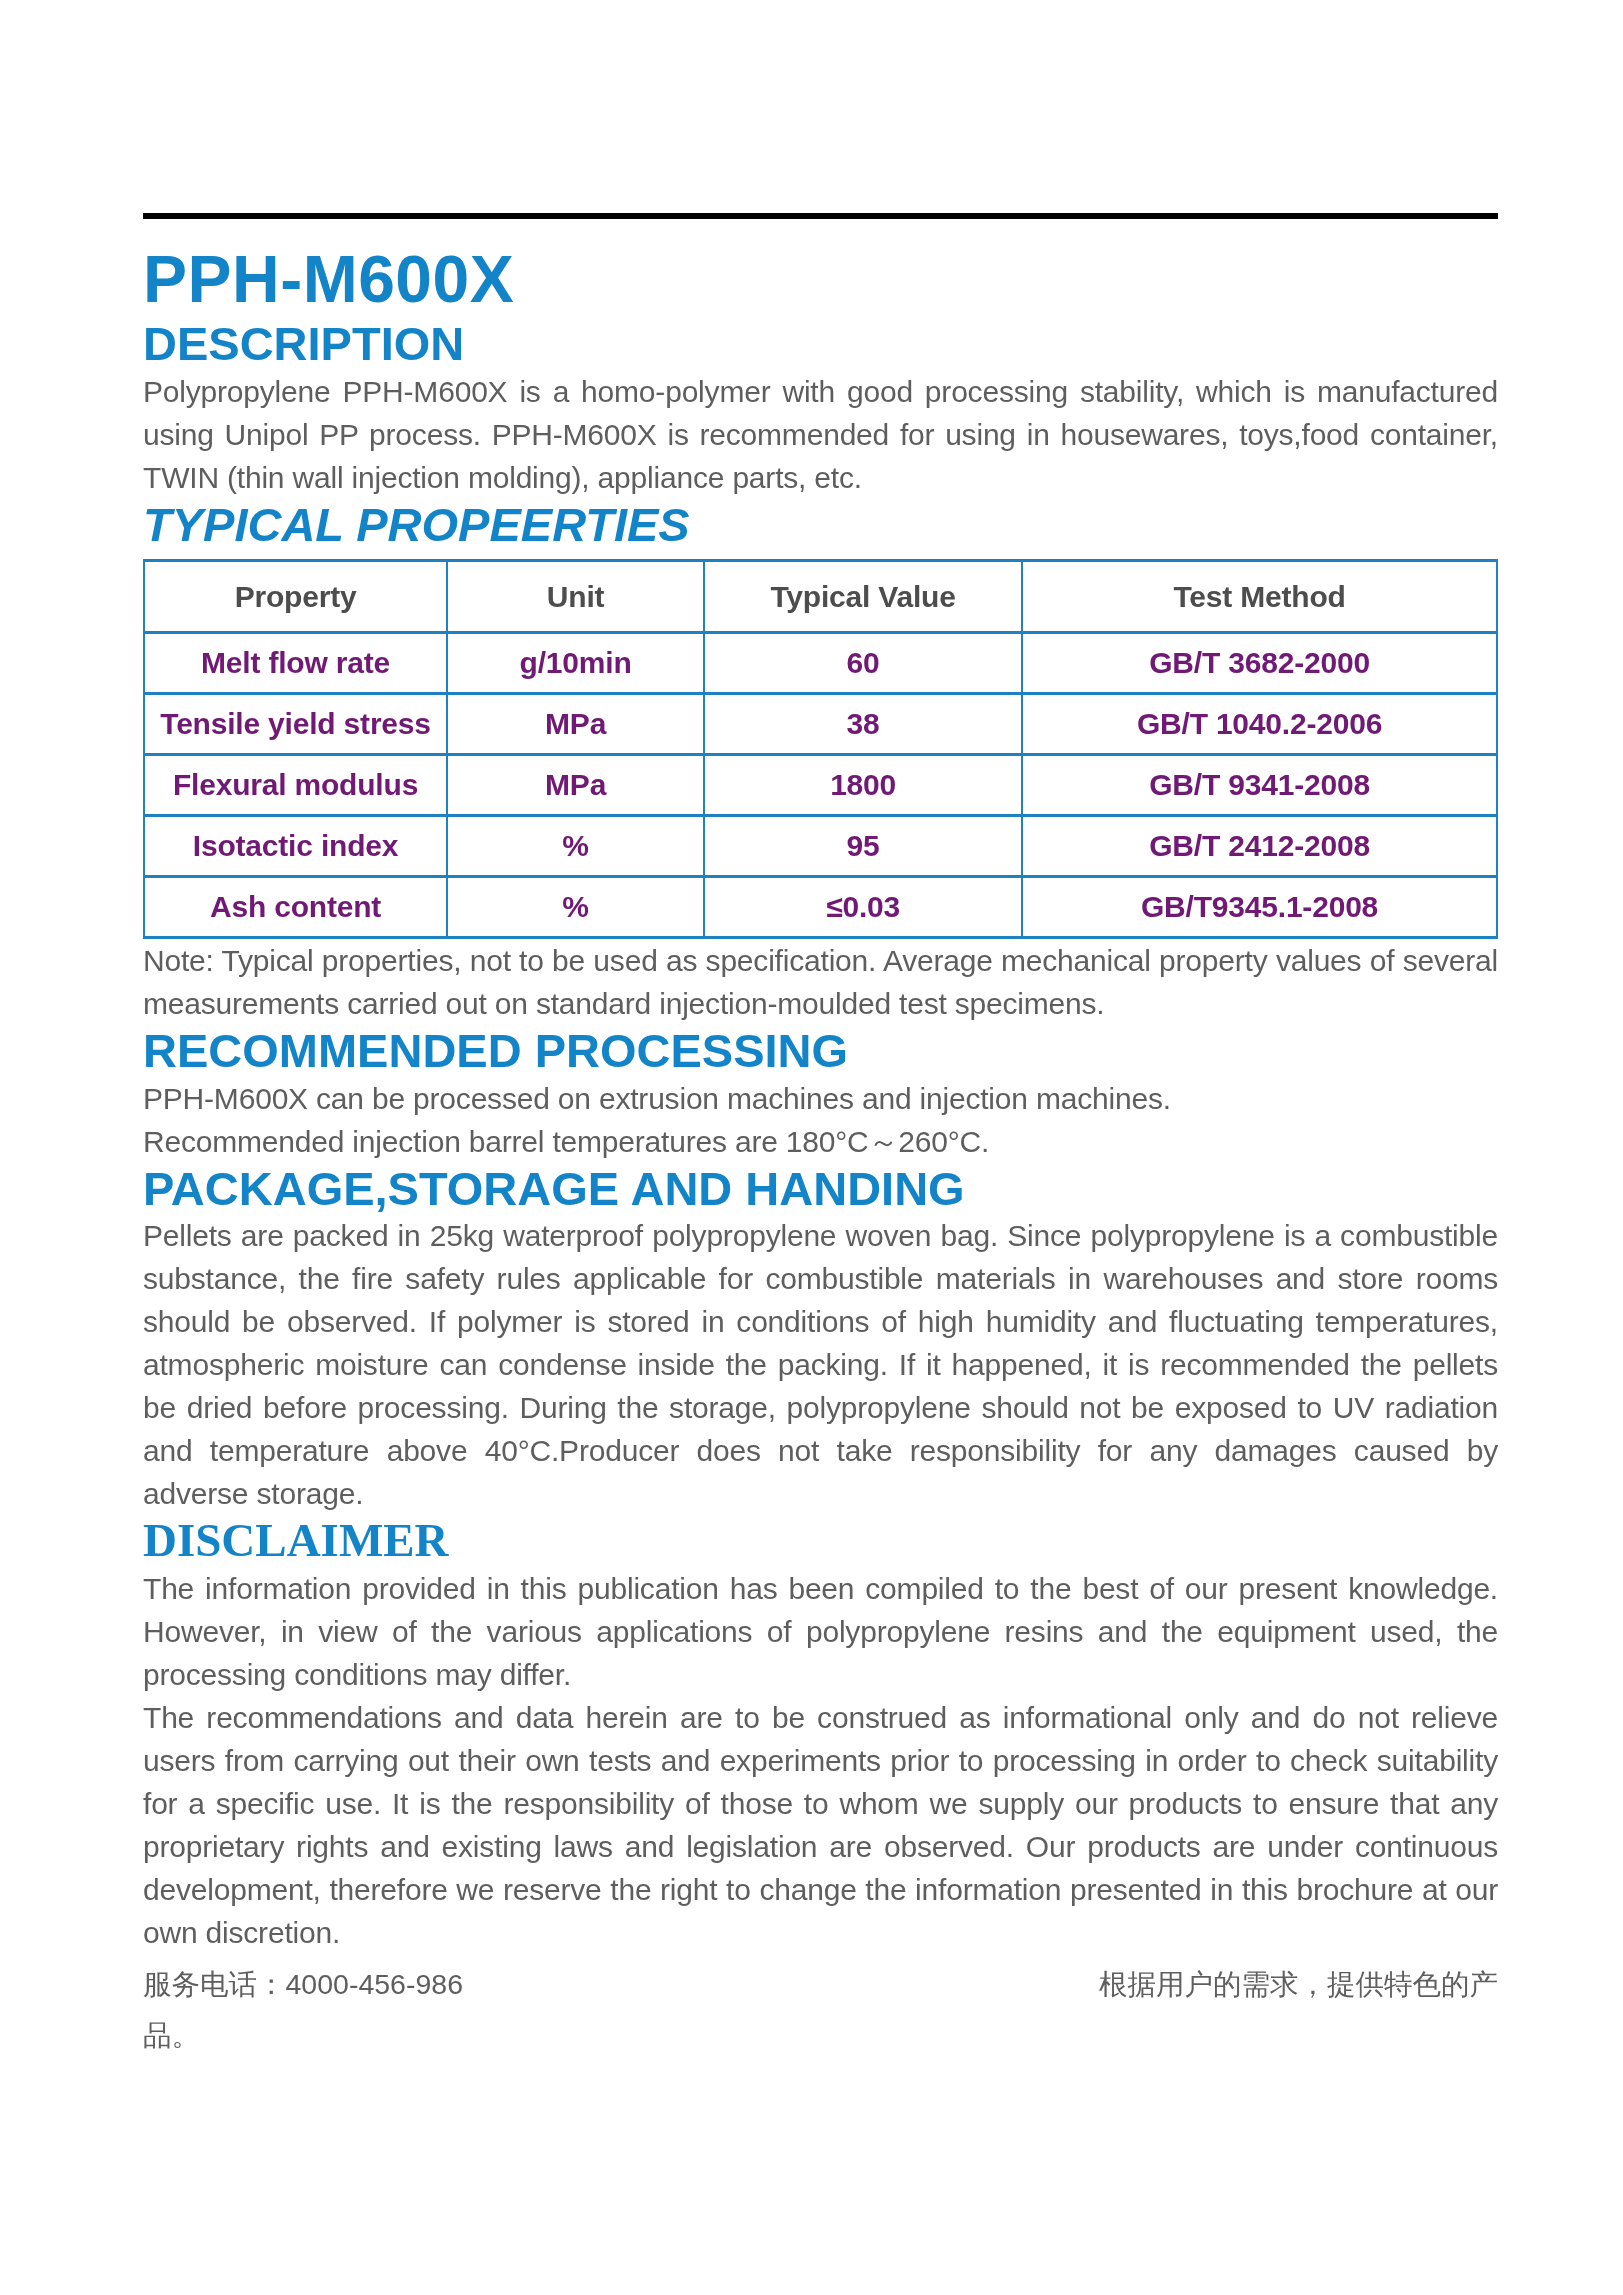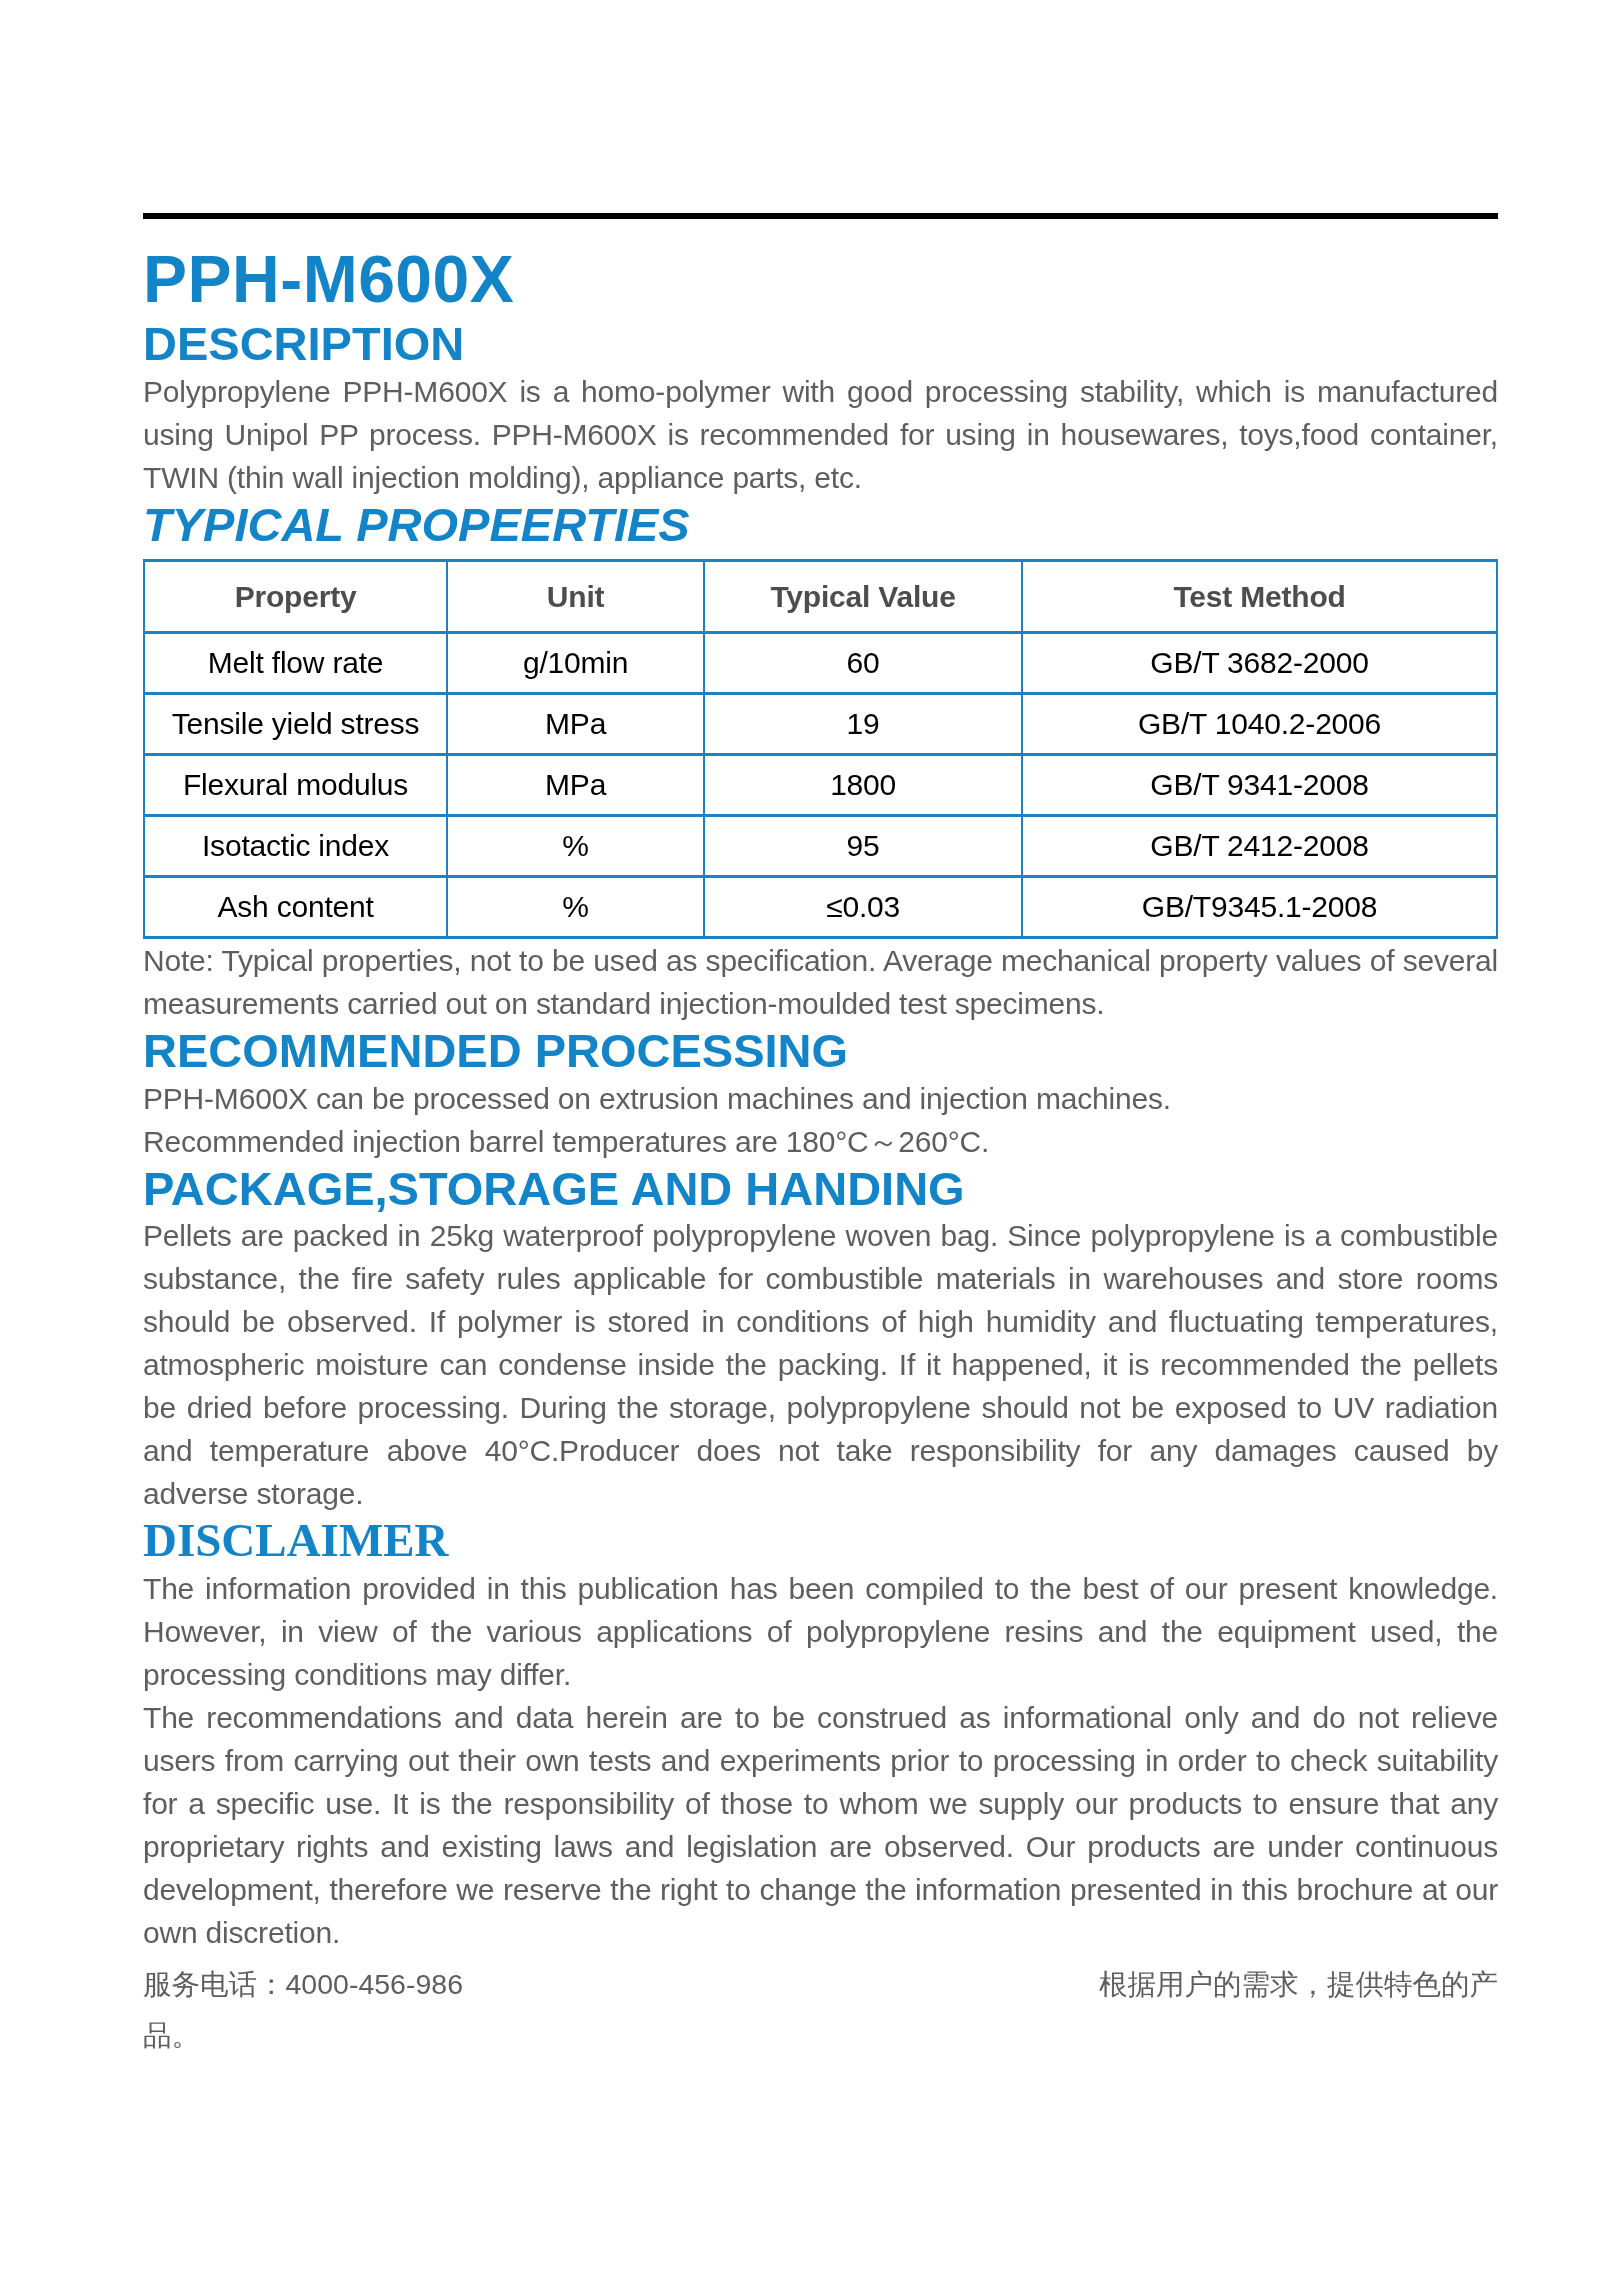--- a/index.html
+++ b/index.html
@@ -41,21 +41,21 @@
   table.props col.c1 { width: 22.4%; }
   table.props col.c2 { width: 19.0%; }
   table.props col.c3 { width: 23.5%; }
   table.props col.c4 { width: 35.1%; }
   table.props th, table.props td {
     border: 2px solid #1e82c2; border-top-width: 3.4px; border-bottom-width: 3.4px;
     text-align: center; vertical-align: middle;
     font-size: 30px; letter-spacing: -0.2px; padding: 0 4.9px;
   }
   table.props th { height: 69px; font-weight: 700; color: #4d4d4d; margin-left: 17px; }
-  table.props td { height: 58px; font-weight: 400; color: #000000; }
+  table.props td { height: 58px; font-weight: 700; color: #701a75; }
 
   .footer-line {
     margin-top: 11.8px; display: flex; justify-content: space-between;
     align-items: baseline; font-size: 28.5px; color: #5e5e5e;
   }
   .footer-wrap { margin-top: 12.8px; font-size: 28.5px; color: #5e5e5e; }
 </style>
 </head>
 <body>
 
@@ -88,21 +88,21 @@
     <tbody>
       <tr>
         <td>Melt flow rate</td>
         <td>g/10min</td>
         <td>60</td>
         <td>GB/T 3682-2000</td>
       </tr>
       <tr>
         <td>Tensile yield stress</td>
         <td>MPa</td>
-        <td>19</td>
+        <td>38</td>
         <td>GB/T 1040.2-2006</td>
       </tr>
       <tr>
         <td>Flexural modulus</td>
         <td>MPa</td>
         <td>1800</td>
         <td>GB/T 9341-2008</td>
       </tr>
       <tr>
         <td>Isotactic index</td>

